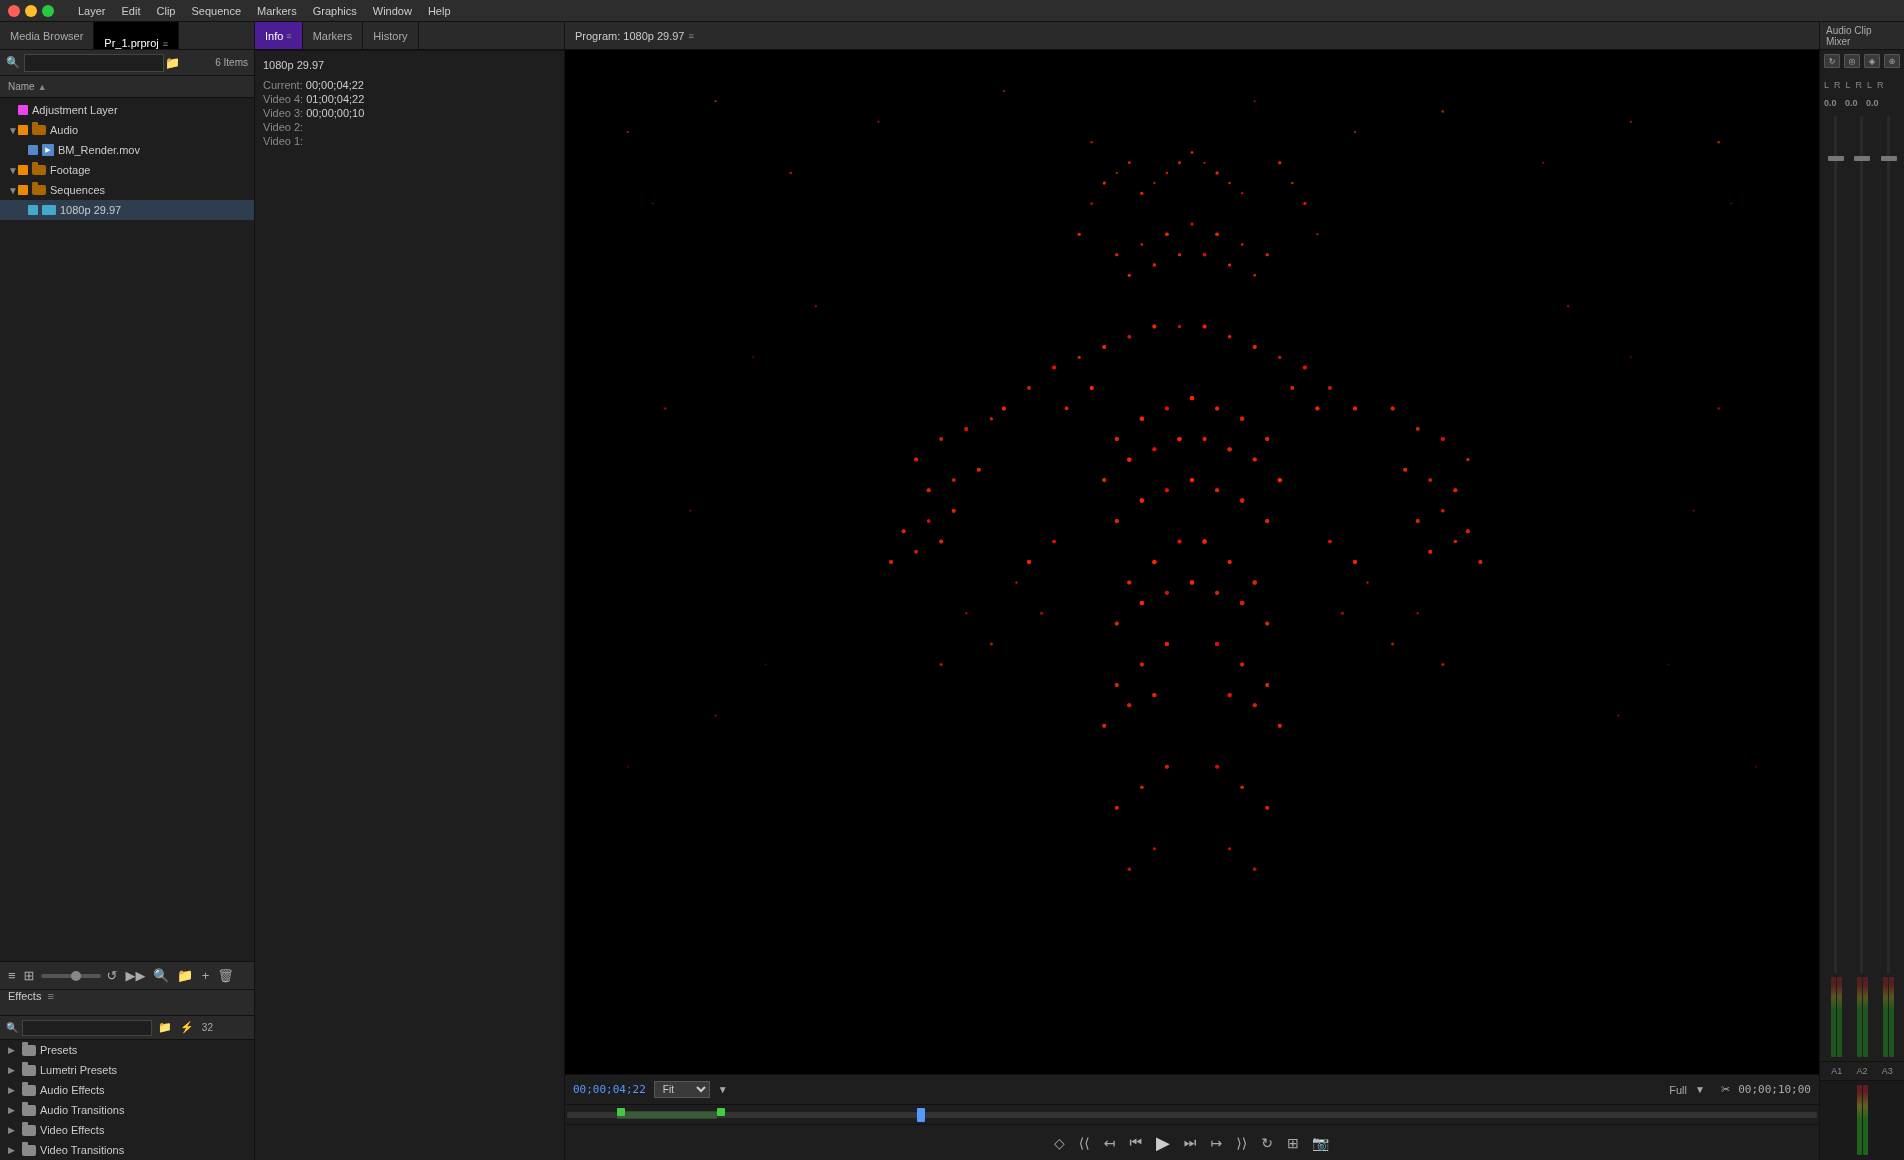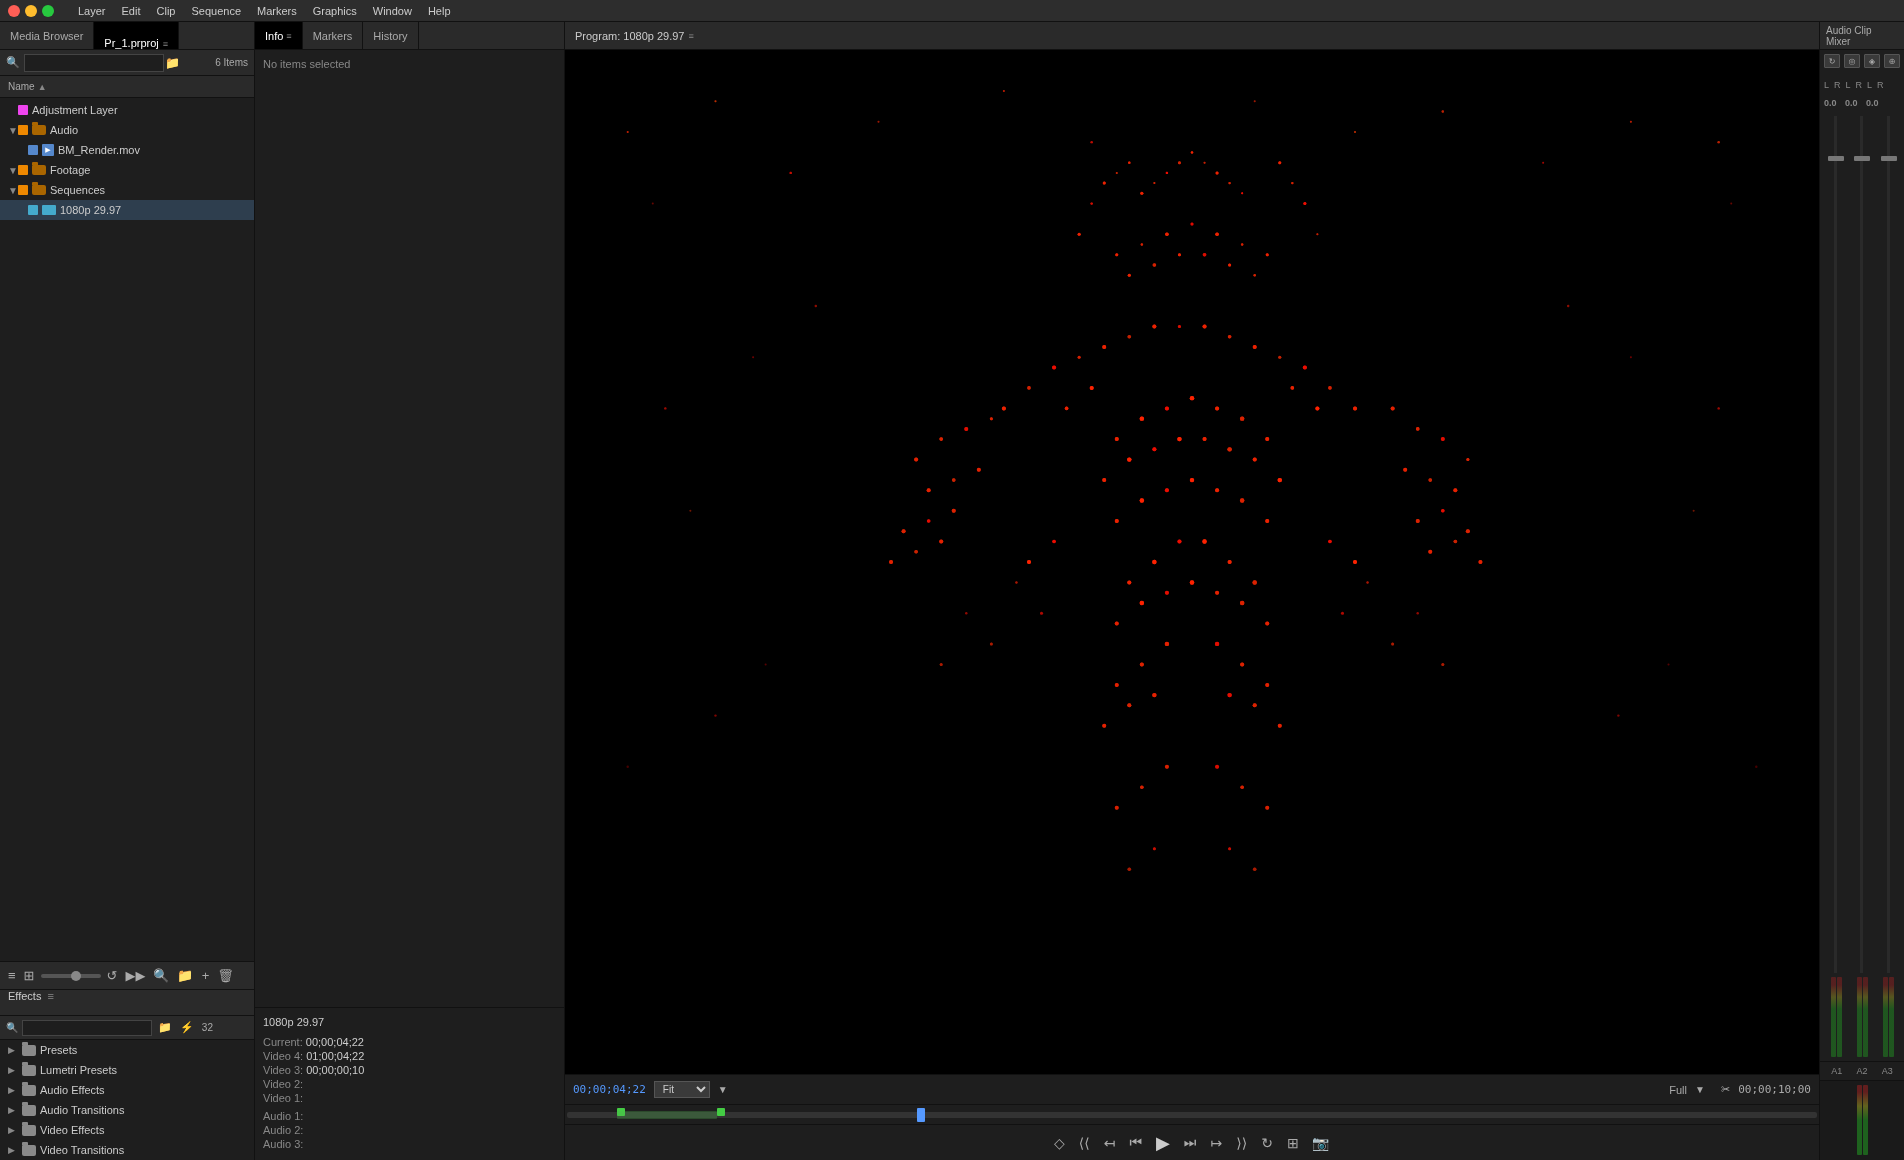--- a/index.html
+++ b/index.html
@@ -333,21 +333,21 @@
       padding: 0 10px;
       display: flex;
       align-items: center;
       font-size: 11px;
       color: #aaa;
       cursor: pointer;
       border-right: 1px solid #111;
     }
     .middle-tab.active {
       color: #fff;
-      background: #000000;
+      background: #4c1d95;
     }
     .info-content {
       padding: 8px;
       flex: 1;
     }
     .info-no-items {
       font-size: 11px;
       color: #888;
     }
     .sequence-name {
@@ -710,23 +710,20 @@
         <span>Info</span>
         <span style="margin-left:3px; font-size:9px; color:#888;">≡</span>
       </div>
       <div class="middle-tab">
         <span>Markers</span>
       </div>
       <div class="middle-tab">
         <span>History</span>
       </div>
     </div>
-    <div class="info-content">
-      <div class="info-no-items">No items selected</div>
-    </div>
     <div style="border-top: 1px solid #111; padding: 8px;">
       <div class="sequence-name">1080p 29.97</div>
       <div class="info-row">
         <span class="label">Current:</span>
         <span class="value">00;00;04;22</span>
       </div>
       <div class="info-row">
         <span class="label">Video 4:</span>
         <span class="value">01;00;04;22</span>
       </div>
@@ -734,34 +731,20 @@
         <span class="label">Video 3:</span>
         <span class="value">00;00;00;10</span>
       </div>
       <div class="info-row">
         <span class="label">Video 2:</span>
         <span class="value"></span>
       </div>
       <div class="info-row">
         <span class="label">Video 1:</span>
         <span class="value"></span>
-      </div>
-      <div style="margin-top:6px;">
-        <div class="info-row">
-          <span class="label">Audio 1:</span>
-          <span class="value"></span>
-        </div>
-        <div class="info-row">
-          <span class="label">Audio 2:</span>
-          <span class="value"></span>
-        </div>
-        <div class="info-row">
-          <span class="label">Audio 3:</span>
-          <span class="value"></span>
-        </div>
       </div>
     </div>
   </div>
 
   <div class="program-panel">
     <div class="program-header">
       <span class="program-title">Program: 1080p 29.97</span>
       <span class="program-menu">≡</span>
     </div>
 

